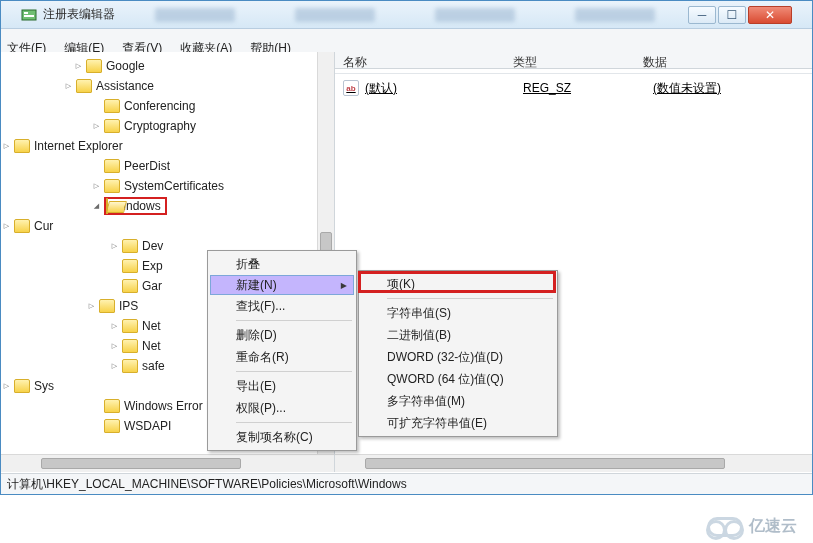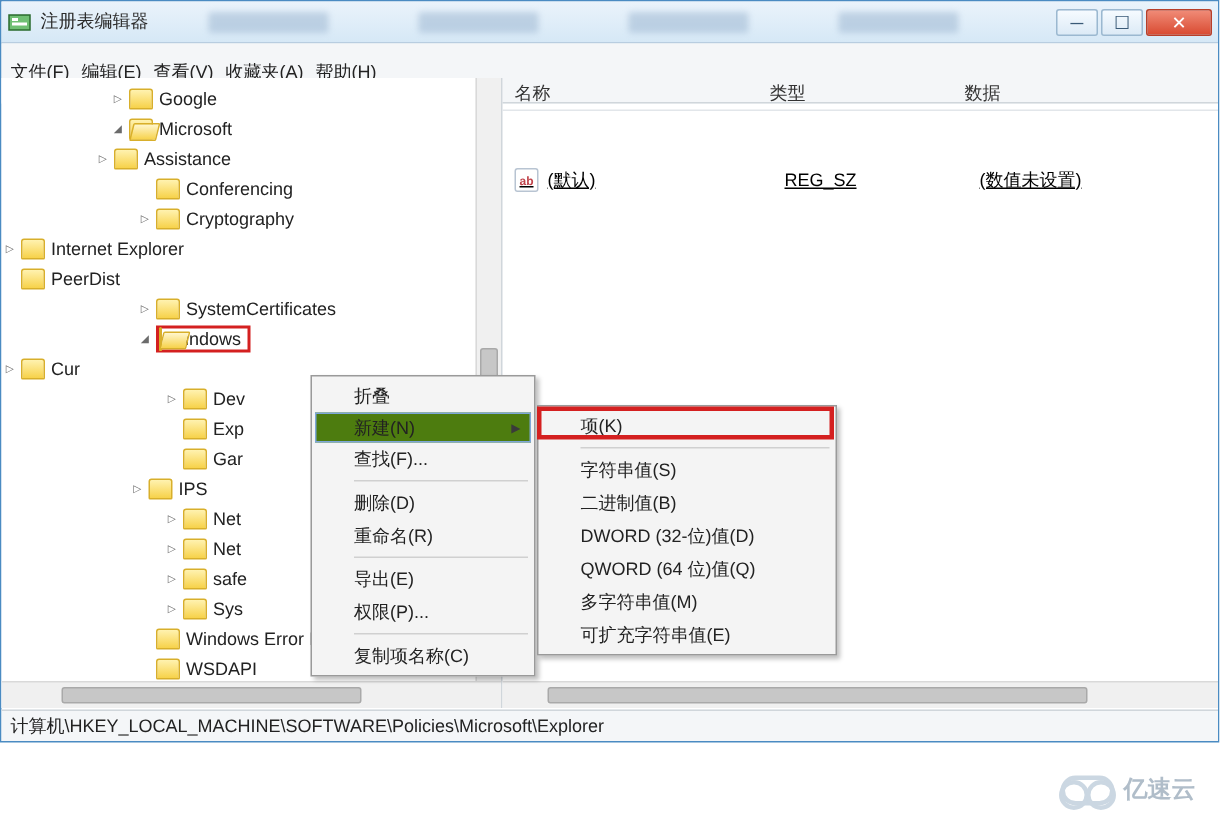--- a/index.html
+++ b/index.html
@@ -1,30 +1,30 @@
 <!DOCTYPE html>
 <html><head>
   <meta charset="utf-8">
   <style>
     * { box-sizing: border-box; margin: 0; padding: 0; font-family: "Microsoft YaHei", "Segoe UI", Tahoma, sans-serif; font-size: 12px; }
     body { background: #fff; width: 813px; height: 543px; overflow: hidden; position: relative; }
     .window { width: 813px; height: 495px; border: 1px solid #4a8bc2; background: #fff; position: relative; }
-    .titlebar { height: 28px; background: linear-gradient(#eaf3fb, #d6e8f6); display: flex; align-items: center; padding: 0 4px; border-bottom: 1px solid #b8cde0; }
+    .titlebar { height: 28px; background: linear-gradient(#eaf3fb, #d6e8f6); display: flex; align-items: center; padding: 0 20px; border-bottom: 1px solid #b8cde0; }
     .titlebar .app-icon { width: 16px; height: 16px; margin-right: 6px; display: inline-flex; }
     .titlebar .title { flex: 0 0 auto; color: #2b2b2b; }
     .titlebar .blur-tabs { flex: 1; display: flex; gap: 60px; padding-left: 40px; opacity: .55; align-items: center; }
     .blur-tab { width: 80px; height: 14px; background: #9fb8d2; border-radius: 2px; filter: blur(2px); }
     .win-btns { display: flex; gap: 2px; margin-left: auto; }
     .win-btn { width: 28px; height: 18px; border: 1px solid #9bb8d0; background: linear-gradient(#f6fbff,#dceaf6); border-radius: 2px; display:flex; align-items:center; justify-content:center; color:#3a5a77; }
     .win-btn.close { width: 44px; background: linear-gradient(#f08b77,#d94b32); border-color:#b83e28; color:#fff; }
-    .menubar { height: 40px; background: #f4f6f8; border-bottom: 1px solid #d0d6db; display: flex; align-items: center; padding: 0 6px; gap: 8px; }
+    .menubar { height: 40px; background: #f4f6f8; border-bottom: 1px solid #d0d6db; display: flex; align-items: center; padding: 0 6px; gap: 18px; }
     .menubar span { color: #222; }
     .content { position: absolute; top: 51px; bottom: 22px; left: 0; right: 0; display: flex; }
     .left-pane { width: 334px; border-right: 1px solid #d0d6db; overflow: hidden; position: relative; background:#fff; }
-    .right-pane { flex: 1; display: flex; flex-direction: column; gap: 32px; }
+    .right-pane { flex: 1; display: flex; flex-direction: column; }
     .tree { padding: 4px 0 0 0; }
     .tree-row { height: 20px; display: flex; align-items: center; white-space: nowrap; }
     .exp { width: 11px; height: 11px; display: inline-flex; align-items:center; justify-content:center; color:#6b6b6b; font-size:9px; margin-right:2px; }
     .exp.open::before { content:"◢"; font-size:7px; }
     .exp.closed::before { content:"▷"; font-size:7px; }
     .exp.none { visibility: hidden; }
     .folder { width:16px; height:14px; background: linear-gradient(#fff2b0,#f7d24a); border:1px solid #d8af2b; border-radius:2px 2px 1px 1px; margin-right:4px; position:relative; }
     .folder.open::after { content:""; position:absolute; left:-1px; top:2px; width:18px; height:12px; background: linear-gradient(#fff6cd,#f7d24a); border:1px solid #d8af2b; border-radius:1px; transform: skewX(-14deg); transform-origin: bottom left; box-sizing:border-box; }
     .label { color:#222; }
     .sel-box { border: 2px solid #d42020; padding: 0 4px 0 0; }
@@ -37,21 +37,21 @@
     .right-header .c1 { width: 170px; }
     .right-header .c2 { width: 130px; }
     .right-body { flex: 1; position:relative; padding: 4px 8px; text-decoration: underline; }
     .val-row { display:flex; align-items:center; height:20px; }
     .val-row .ico { width:16px; height:16px; border:1px solid #b8c4d2; border-radius:2px; background:#fff; display:flex; align-items:center; justify-content:center; margin-right:6px; color:#c0434a; font-size:8px; font-weight:bold; }
     .val-row .c1 { width: 158px; }
     .val-row .c2 { width: 130px; }
     .statusbar { position:absolute; left:0; right:0; bottom:0; height:21px; border-top:1px solid #d0d6db; background:#f4f6f8; display:flex; align-items:center; padding:0 6px; color:#222; }
     .ctx-menu { position:absolute; background:#f4f4f4; border:1px solid #9a9a9a; box-shadow:2px 2px 3px rgba(0,0,0,.25); padding:2px; }
     .ctx-menu .item { height:22px; display:flex; align-items:center; padding:0 28px 0 26px; color:#222; position:relative; white-space:nowrap; }
-    .ctx-menu .item.hl { background:#4d7c0f; border:1px solid #7da7d9; padding:0 27px 0 25px; height:20px; }
+    .ctx-menu .item.hl { background:#c4b5fd; border:1px solid #7da7d9; padding:0 27px 0 25px; height:20px; }
     .ctx-menu .sep { height:1px; background:#d0d0d0; margin:3px 2px 3px 26px; }
     .ctx-menu .arrow::after { content:"▶"; font-size:8px; color:#3a3a3a; position:absolute; right:6px; }
     .ctx1 { left:206px; top:249px; width:150px; }
     .ctx2 { left:357px; top:269px; width:200px; }
     .hl-red { border: 3px solid #d42020; }
     .hl-red.ctx2-hl { position:absolute; left:357px; top:270px; width:198px; height:22px; pointer-events:none; }
     .logo-wm { position:absolute; right:16px; bottom:6px; display:flex; align-items:center; gap:6px; opacity:.7; }
     .logo-wm .circ { width:36px; height:20px; border:3px solid #b6c7d6; border-radius:14px; position:relative; }
     .logo-wm .circ::before, .logo-wm .circ::after { content:""; position:absolute; width:14px; height:14px; border:3px solid #b6c7d6; border-radius:50%; top:0; }
     .logo-wm .circ::before { left:-4px; }
@@ -93,46 +93,41 @@
   </div>
 
   <div class="content">
     <div class="left-pane">
       <div class="tree" id="tree">
           <div class="tree-row" style="padding-left: 72px;">
             <span class="exp closed"></span>
             <span class="folder"></span>
             <span class="label">Google</span>
           </div>
-          <div class="tree-row" style="padding-left: 72px;">
-            <span class="exp open"></span>
-            <span class="folder open"></span>
-            <span class="label">Microsoft</span>
-          </div>
           <div class="tree-row" style="padding-left: 62px;">
             <span class="exp closed"></span>
             <span class="folder"></span>
             <span class="label">Assistance</span>
           </div>
           <div class="tree-row" style="padding-left: 90px;">
             <span class="exp none"></span>
             <span class="folder"></span>
             <span class="label">Conferencing</span>
           </div>
           <div class="tree-row" style="padding-left: 90px;">
             <span class="exp closed"></span>
             <span class="folder"></span>
             <span class="label">Cryptography</span>
           </div>
           <div class="tree-row" style="">
             <span class="exp closed"></span>
             <span class="folder"></span>
             <span class="label">Internet Explorer</span>
           </div>
-          <div class="tree-row" style="">
+          <div class="tree-row" style="padding-left: 90px;">
             <span class="exp none"></span>
             <span class="folder"></span>
             <span class="label">PeerDist</span>
           </div>
           <div class="tree-row" style="padding-left: 90px;">
             <span class="exp closed"></span>
             <span class="folder"></span>
             <span class="label">SystemCertificates</span>
           </div>
           <div class="tree-row" style="padding-left: 90px;">
@@ -172,21 +167,21 @@
           <div class="tree-row" style="padding-left: 108px;">
             <span class="exp closed"></span>
             <span class="folder"></span>
             <span class="label">Net</span>
           </div>
           <div class="tree-row" style="padding-left: 108px;">
             <span class="exp closed"></span>
             <span class="folder"></span>
             <span class="label">safe</span>
           </div>
-          <div class="tree-row" style="padding-left: 108px;">
+          <div class="tree-row" style="">
             <span class="exp closed"></span>
             <span class="folder"></span>
             <span class="label">Sys</span>
           </div>
           <div class="tree-row" style="padding-left: 90px;">
             <span class="exp none"></span>
             <span class="folder"></span>
             <span class="label">Windows Error Reporting</span>
           </div>
           <div class="tree-row" style="padding-left: 90px;">
@@ -216,21 +211,21 @@
           <span class="c3">(数值未设置)</span>
         </div>
         <div class="scrollbar-h" style="left:0; right:0;">
             <div class="thumb" style="left:30px; width:360px;"></div>
           </div>
       </div>
     </div>
   </div>
 
   <div class="statusbar">
-    <span>计算机\HKEY_LOCAL_MACHINE\SOFTWARE\Policies\Microsoft\Explorer</span>
+    <span>计算机\HKEY_LOCAL_MACHINE\SOFTWARE\Policies\Microsoft\Windows</span>
   </div>
 
   <div class="ctx-menu ctx1">
     <div class="item">折叠</div>
     <div class="item hl arrow">新建(N)</div>
     <div class="item">查找(F)...</div>
     <div class="sep"></div>
     <div class="item">删除(D)</div>
     <div class="item">重命名(R)</div>
     <div class="sep"></div>

